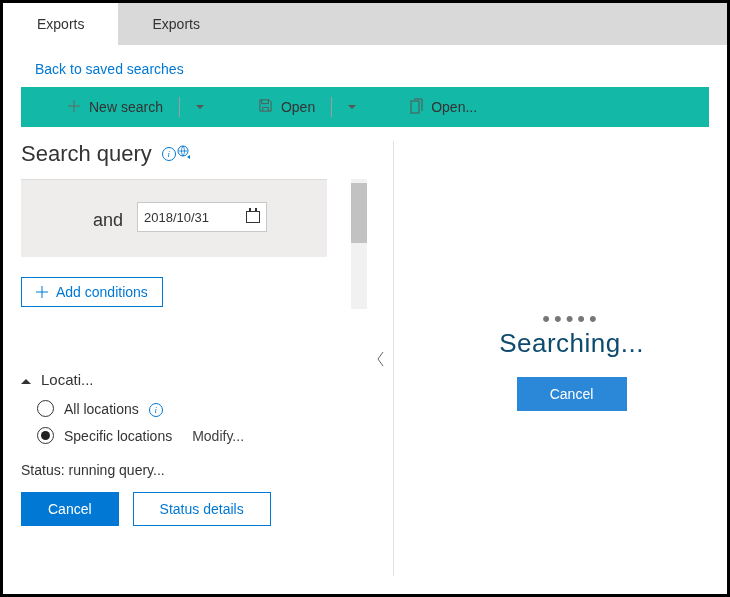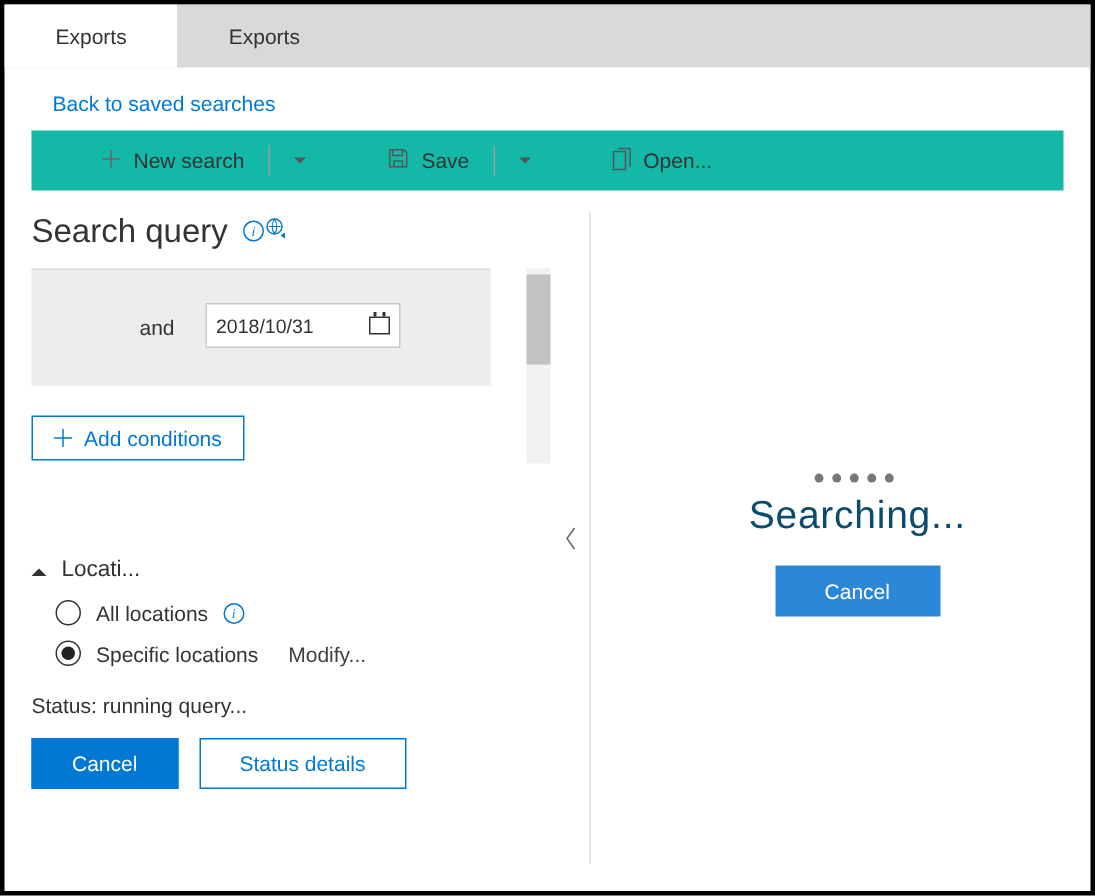--- a/index.html
+++ b/index.html
@@ -26,39 +26,39 @@
     .right-wrap{ flex:1; border-left:1px solid #e0e0e0; position:relative; }
     .right { position:absolute; left:0; right:-40px; top:0; bottom:0; display:flex; flex-direction:column; align-items:center; justify-content:center; }
 
     .sq-title{ font-size:22px; font-weight:400; color:#333; display:flex; align-items:center; gap:10px; }
     .info-circle{ width:14px; height:14px; border:1px solid #0078d4; border-radius:50%; display:inline-flex;
                   align-items:center; justify-content:center; color:#0078d4; font-size:9px; font-style:italic;
                   font-family:Georgia,serif; cursor:pointer; }
 
     .query-box{ margin-top:12px; width:306px; height:78px; background:#eeedeb; position:relative;
                 border-top:1px solid #dcdcdc; }
-    .query-box .and { position:absolute; left:72px; top:30px; font-size:14px; color:#333; }
+    .query-box .and { position:absolute; left:72px; top:30px; font-size:18px; color:#333; }
     .query-box .date{ position:absolute; left:116px; top:22px; width:130px; height:30px; border:1px solid #c8c8c8;
                       background:#fff; font-size:13px; color:#333; padding:0 6px; display:flex;
                       align-items:center; justify-content:space-between; }
     .date .cal { width:14px; height:12px; border:1px solid #333; position:relative; }
     .date .cal::before{ content:""; position:absolute; top:-4px; left:2px; width:2px; height:3px; background:#333; }
     .date .cal::after { content:""; position:absolute; top:-4px; right:2px; width:2px; height:3px; background:#333; }
 
     .scroll-track{ position:absolute; right:2px; top:0; width:16px; height:130px; background:#f1f1f1; }
     .scroll-thumb{ position:absolute; right:2px; top:4px; width:16px; height:60px; background:#c2c2c2; }
 
     .add-cond { margin-top:20px; display:inline-flex; align-items:center; gap:8px; border:1px solid #0078d4;
                 color:#0078d4; font-size:14px; padding:6px 14px; cursor:pointer; background:#fff; }
 
     .locations{ margin-top:64px; }
     .loc-hdr  { display:flex; align-items:center; gap:10px; font-size:15px; color:#333; cursor:pointer; }
     .chev-up  { display:inline-block; border:5px solid transparent; border-bottom-color:#333; margin-bottom:2px; }
     .radios   { margin:12px 0 0 16px; }
-    .radio-row{ display:flex; align-items:center; gap:10px; font-size:14px; color:#333; margin-bottom:10px; cursor:pointer; }
+    .radio-row{ display:flex; align-items:flex-end; gap:10px; font-size:14px; color:#333; margin-bottom:10px; cursor:pointer; }
     .radio    { width:17px; height:17px; border:1.5px solid #333; border-radius:50%; display:inline-flex;
                 align-items:center; justify-content:center; }
     .radio.on::after{ content:""; width:9px; height:9px; border-radius:50%; background:#222; }
     .modify   { color:#404040; margin-left:10px; cursor:pointer; }
 
     .status   { margin-top:18px; font-size:14px; color:#333; }
     .btn-row  { margin-top:14px; display:flex; gap:14px; }
     .btn      { height:34px; padding:0 26px; font-size:14px; display:flex; align-items:center;
                 justify-content:center; cursor:pointer; }
     .btn.primary  { background:#0078d4; color:#fff; border:1px solid #0078d4; }
@@ -99,21 +99,21 @@
     <span class="cmd-btn chev-down"></span>
 
     <div style="width:34px"></div>
 
     <div class="cmd-btn">
       <span>
         <svg width="15" height="15" viewBox="0 0 16 16">
             <path d="M2 2h10l2 2v10H2z M4 2v4h7V2 M5 14v-4h6v4" fill="none" stroke="#555" stroke-width="1"></path>
           </svg>
       </span>
-      <span>Save</span>
+      <span>Open</span>
     </div>
     <span class="divider"></span>
     <span class="cmd-btn chev-down"></span>
 
     <div style="width:34px"></div>
 
     <div class="cmd-btn">
       <span>
         <svg width="13" height="16" viewBox="0 0 13 16">
             <rect x="1" y="3" width="8" height="12" fill="none" stroke="#555"></rect>

